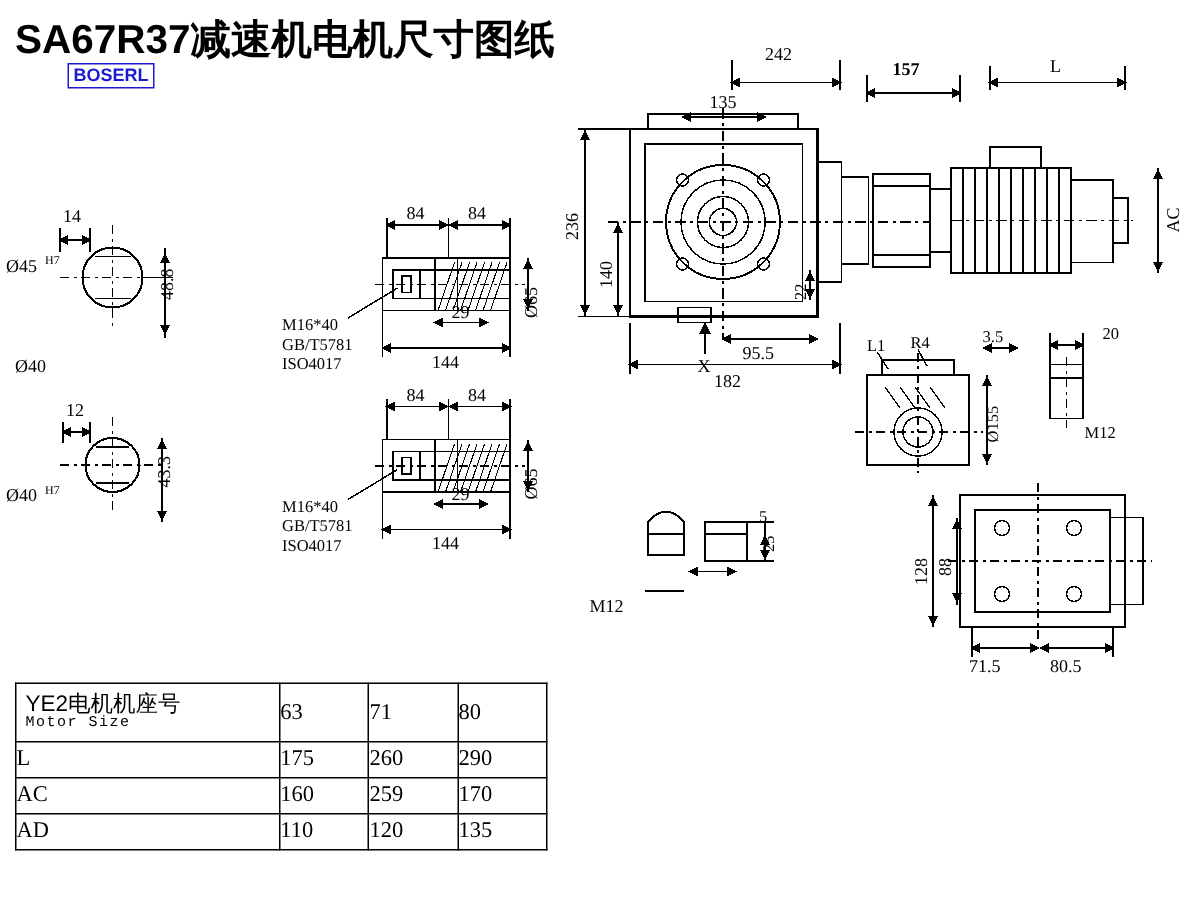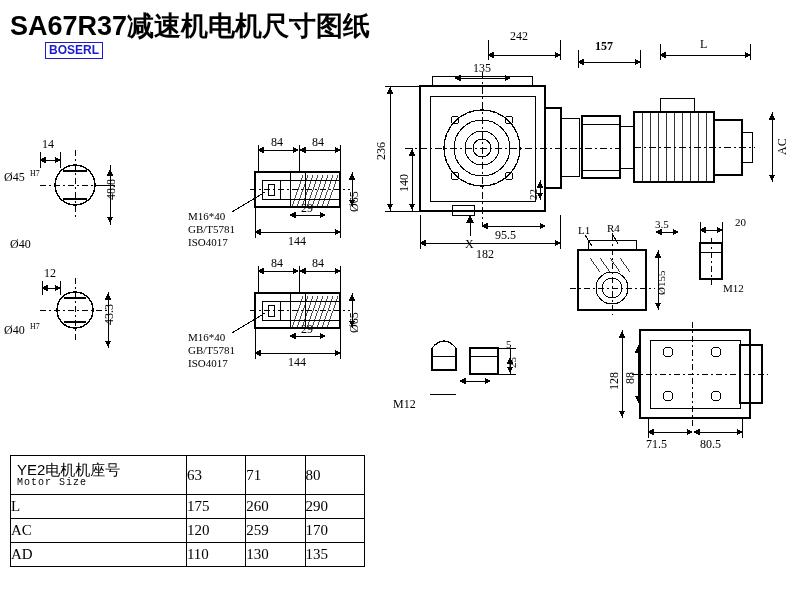--- a/index.html
+++ b/index.html
@@ -471,26 +471,26 @@
         <td class="val">80</td>
       </tr>
       <tr>
         <td class="lbl">L</td>
         <td class="val">175</td>
         <td class="val">260</td>
         <td class="val">290</td>
       </tr>
       <tr>
         <td class="lbl">AC</td>
-        <td class="val">120</td>
+        <td class="val">160</td>
         <td class="val">259</td>
         <td class="val">170</td>
       </tr>
       <tr>
         <td class="lbl">AD</td>
         <td class="val">110</td>
-        <td class="val">130</td>
+        <td class="val">120</td>
         <td class="val">135</td>
       </tr>
     </tbody>
   </table>
 
 </div>
 
 </body></html>

